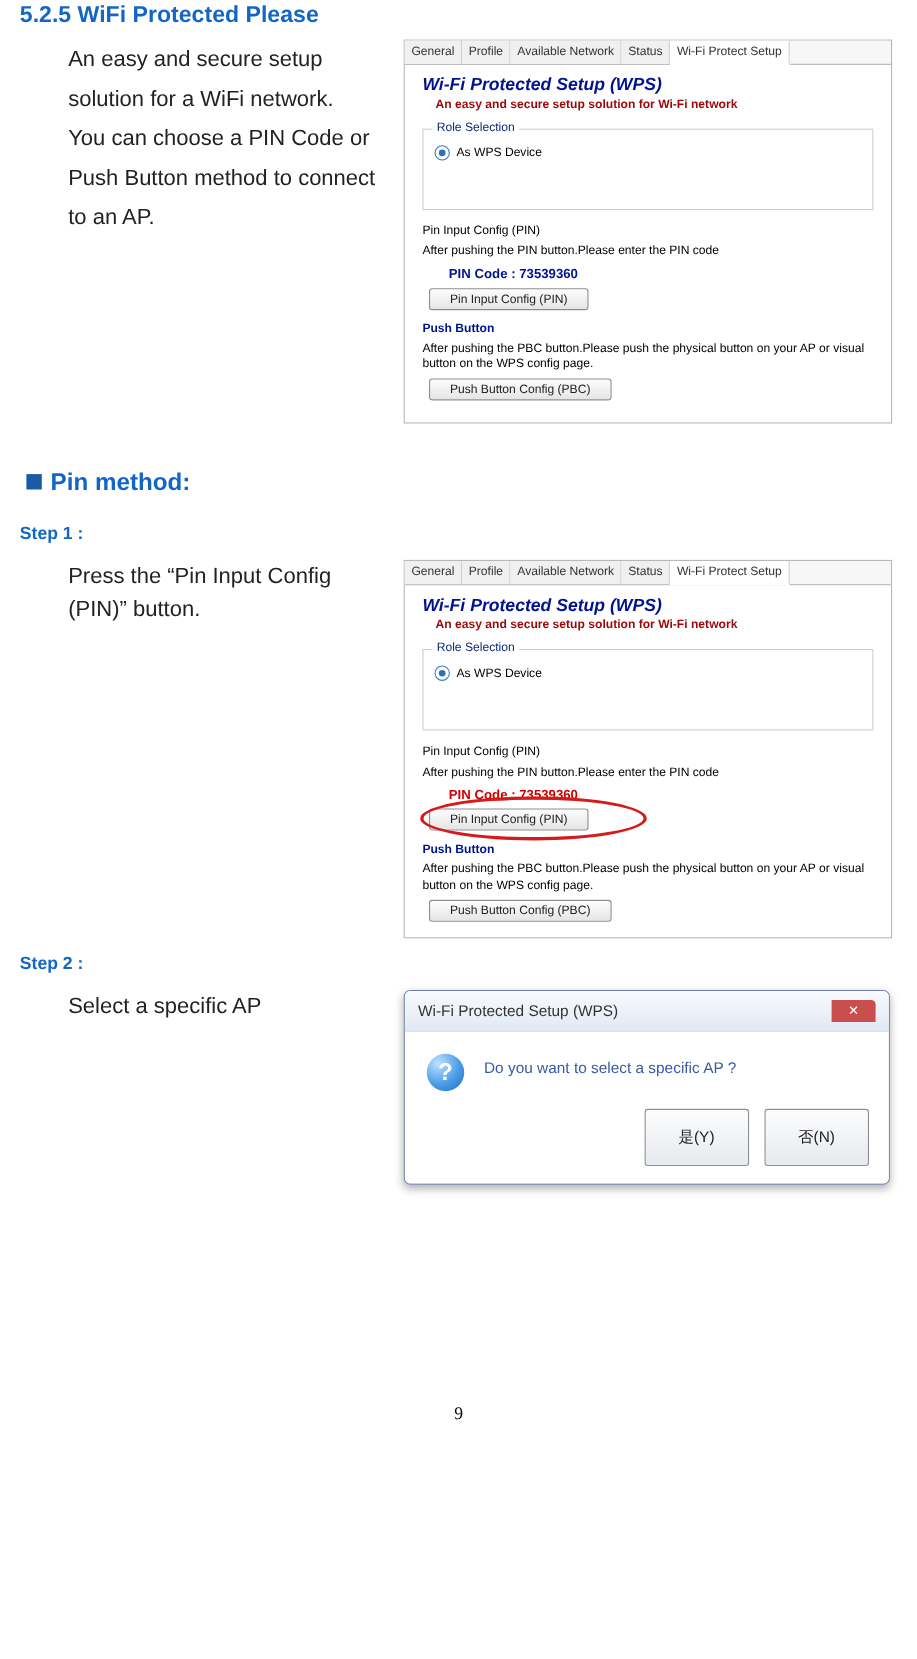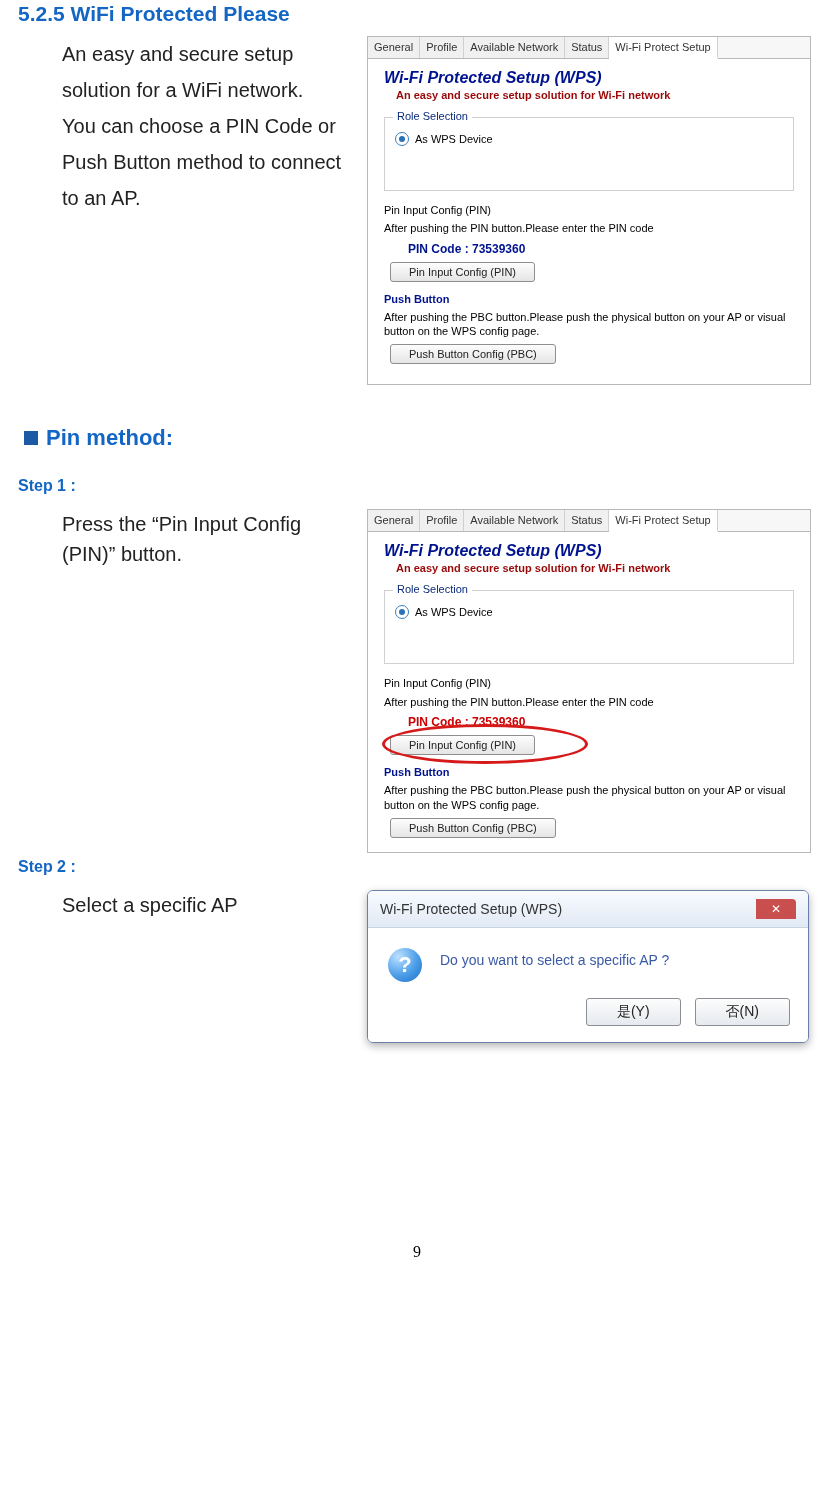--- a/index.html
+++ b/index.html
@@ -228,21 +228,21 @@
     padding: 0 18px 16px 18px;
     display: flex;
     justify-content: flex-end;
     gap: 14px;
     background: #fff;
   }
   .dlg-btn {
     background: linear-gradient(#fdfdfd, #e6e9ee);
     border: 1px solid #8a8f95;
     border-radius: 3px;
-    padding: 4px 30px;
+    padding: 16px 30px;
     font-size: 14px;
     color: #222;
     cursor: pointer;
   }
   .page-num {
     text-align: center;
     font-family: "Times New Roman", serif;
     font-size: 16px;
     margin-top: 200px;
     padding-bottom: 10px;
@@ -330,21 +330,21 @@
       <div class="small-text">After pushing the PBC button.Please push the physical button on your AP or visual button on the WPS config page.</div>
       <div class="spacer"></div>
       <span class="xp-btn">Push Button Config (PBC)</span>
       <div style="height:14px;"></div>
 
       
       <div class="red-ellipse" style="left:14px; top:214px; width:200px; height:34px;"></div>
     </div>
   </div>
 
-  <div class="step-title" style="margin-top:5px;">Step 2 :</div>
+  <div class="step-title" style="margin-top:15px;">Step 2 :</div>
 
   <div class="row">
     <div class="col-text" style="line-height:1.5;">Select a specific AP</div>
 
     <div class="dialog">
       <div class="dlg-title">
         <span>Wi-Fi Protected Setup (WPS)</span>
         <span class="close-x">✕</span>
       </div>
       <div class="dlg-body">

